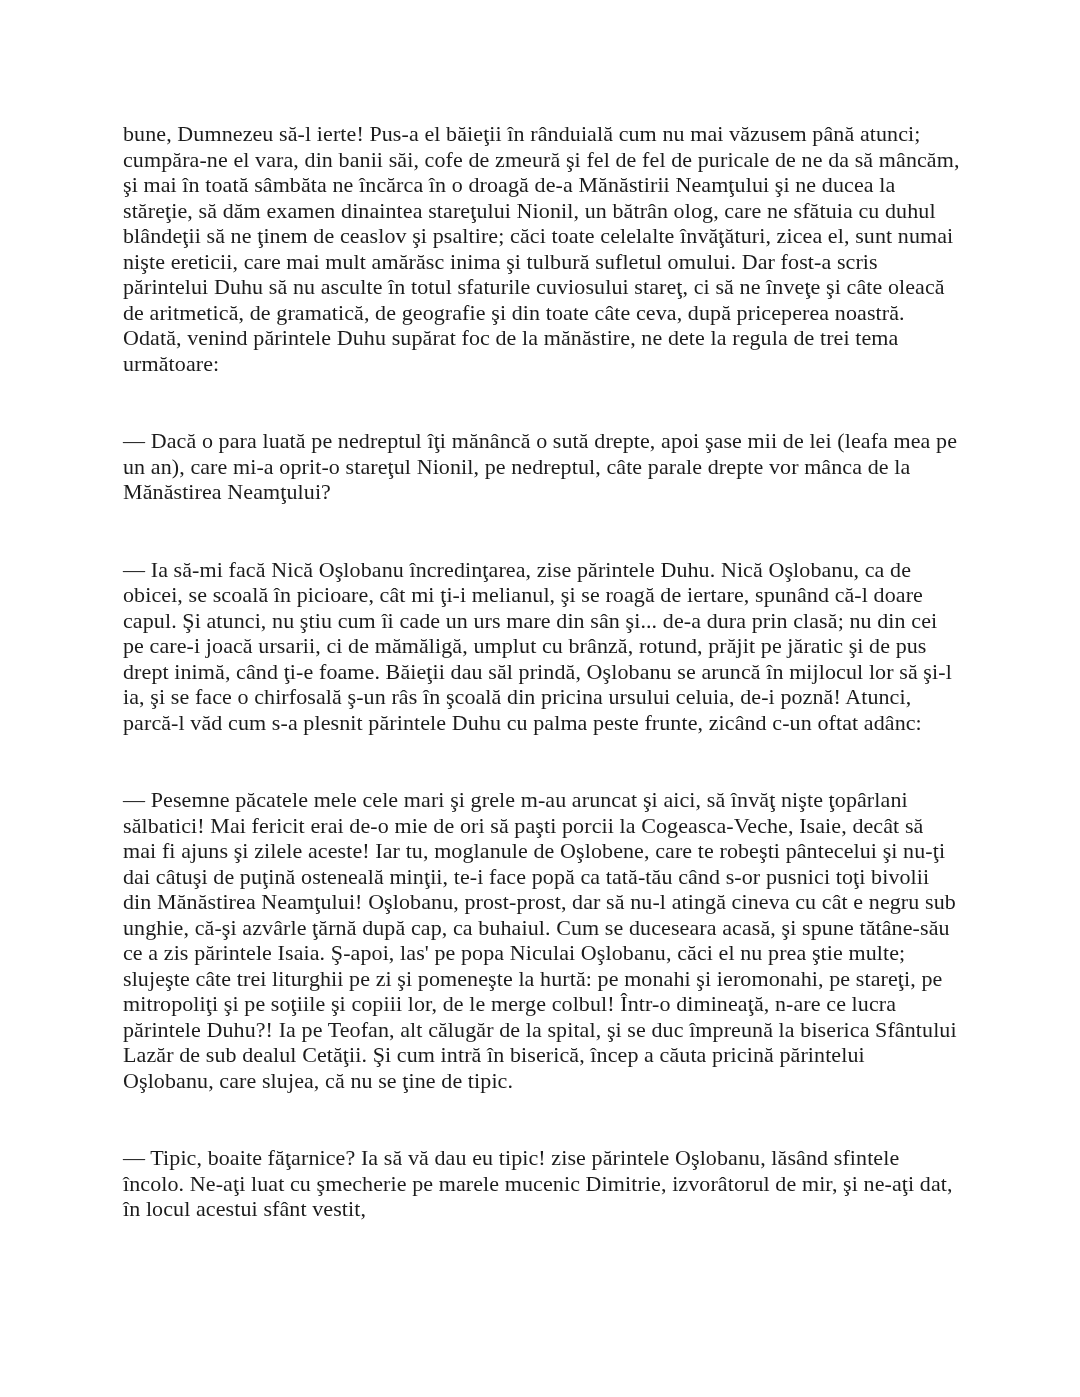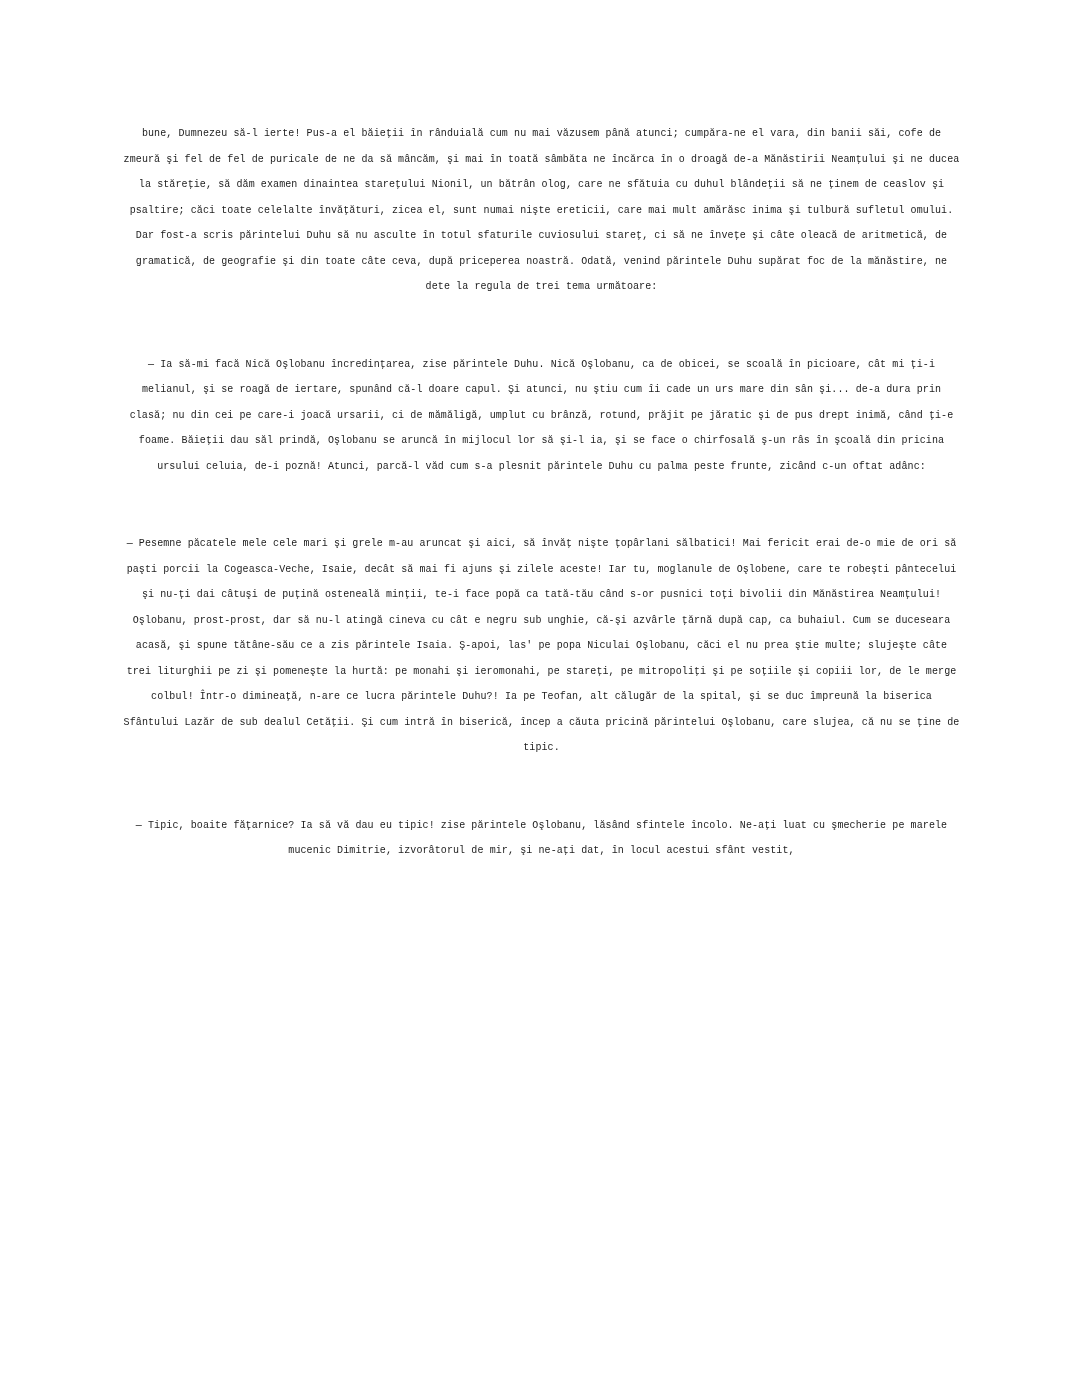--- a/index.html
+++ b/index.html
@@ -11,38 +11,39 @@
     position: relative;
     width: 1080px;
     height: 1397px;
     background: #ffffff;
     box-sizing: border-box;
     padding: 121px 120px 0 123px;
     overflow: hidden;
   }
   .doc-text {
     width: 837px;
-    font-family: Liberation Mono, monospace;
-    font-size: 10px;
+    font-family: Liberation Serif, serif;
+    font-size: 22px;
     line-height: 25.5px;
     color: #1c1c1c;
-    text-align: center;
+    text-align: left;
     letter-spacing: 0.1px;
   }
   .para {
     margin: 0 0 52px 0;
     white-space: normal;
   }
   .para:last-child {
     margin-bottom: 0;
   }
 </style>
 </head>
 <body>
 
 <div class="page">
   <article class="doc-text">
     <p class="para">bune, Dumnezeu să-l ierte! Pus-a el băieţii în rânduială cum nu mai văzusem până atunci; cumpăra-ne el vara, din banii săi, cofe de zmeură şi fel de fel de puricale de ne da să mâncăm, şi mai în toată sâmbăta ne încărca în o droagă de-a Mănăstirii Neamţului şi ne ducea la stăreţie, să dăm examen dinaintea stareţului Nionil, un bătrân olog, care ne sfătuia cu duhul blândeţii să ne ţinem de ceaslov şi psaltire; căci toate celelalte învăţături, zicea el, sunt numai nişte ereticii, care mai mult amărăsc inima şi tulbură sufletul omului. Dar fost-a scris părintelui Duhu să nu asculte în totul sfaturile cuviosului stareţ, ci să ne înveţe şi câte oleacă de aritmetică, de gramatică, de geografie şi din toate câte ceva, după priceperea noastră. Odată, venind părintele Duhu supărat foc de la mănăstire, ne dete la regula de trei tema următoare:</p>
+    <p class="para">— Dacă o para luată pe nedreptul îţi mănâncă o sută drepte, apoi şase mii de lei (leafa mea pe un an), care mi-a oprit-o stareţul Nionil, pe nedreptul, câte parale drepte vor mânca de la Mănăstirea Neamţului?</p>
     <p class="para">— Ia să-mi facă Nică Oşlobanu încredinţarea, zise părintele Duhu. Nică Oşlobanu, ca de obicei, se scoală în picioare, cât mi ţi-i melianul, şi se roagă de iertare, spunând că-l doare capul. Şi atunci, nu ştiu cum îi cade un urs mare din sân şi... de-a dura prin clasă; nu din cei pe care-i joacă ursarii, ci de mămăligă, umplut cu brânză, rotund, prăjit pe jăratic şi de pus drept inimă, când ţi-e foame. Băieţii dau săl prindă, Oşlobanu se aruncă în mijlocul lor să şi-l ia, şi se face o chirfosală ş-un râs în şcoală din pricina ursului celuia, de-i poznă! Atunci, parcă-l văd cum s-a plesnit părintele Duhu cu palma peste frunte, zicând c-un oftat adânc:</p>
     <p class="para">— Pesemne păcatele mele cele mari şi grele m-au aruncat şi aici, să învăţ nişte ţopârlani sălbatici! Mai fericit erai de-o mie de ori să paşti porcii la Cogeasca-Veche, Isaie, decât să mai fi ajuns şi zilele aceste! Iar tu, moglanule de Oşlobene, care te robeşti pântecelui şi nu-ţi dai câtuşi de puţină osteneală minţii, te-i face popă ca tată-tău când s-or pusnici toţi bivolii din Mănăstirea Neamţului! Oşlobanu, prost-prost, dar să nu-l atingă cineva cu cât e negru sub unghie, că-şi azvârle ţărnă după cap, ca buhaiul. Cum se duceseara acasă, şi spune tătâne-său ce a zis părintele Isaia. Ş-apoi, las' pe popa Niculai Oşlobanu, căci el nu prea ştie multe; slujeşte câte trei liturghii pe zi şi pomeneşte la hurtă: pe monahi şi ieromonahi, pe stareţi, pe mitropoliţi şi pe soţiile şi copiii lor, de le merge colbul! Într-o dimineaţă, n-are ce lucra părintele Duhu?! Ia pe Teofan, alt călugăr de la spital, şi se duc împreună la biserica Sfântului Lazăr de sub dealul Cetăţii. Şi cum intră în biserică, încep a căuta pricină părintelui Oşlobanu, care slujea, că nu se ţine de tipic.</p>
     <p class="para">— Tipic, boaite făţarnice? Ia să vă dau eu tipic! zise părintele Oşlobanu, lăsând sfintele încolo. Ne-aţi luat cu şmecherie pe marele mucenic Dimitrie, izvorâtorul de mir, şi ne-aţi dat, în locul acestui sfânt vestit,</p>
   </article>
 </div>
 
 </body></html>

